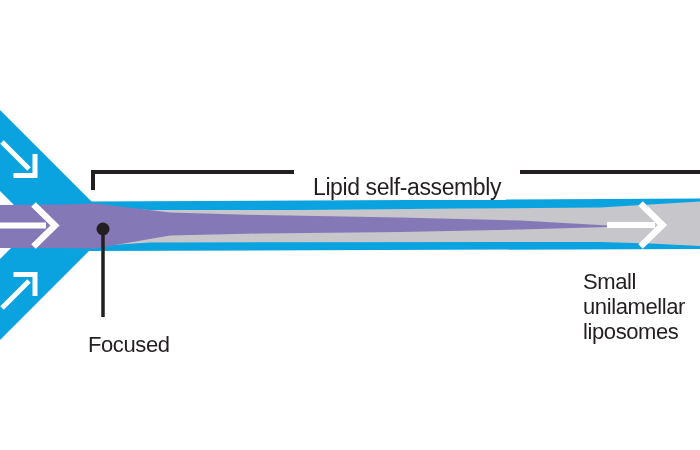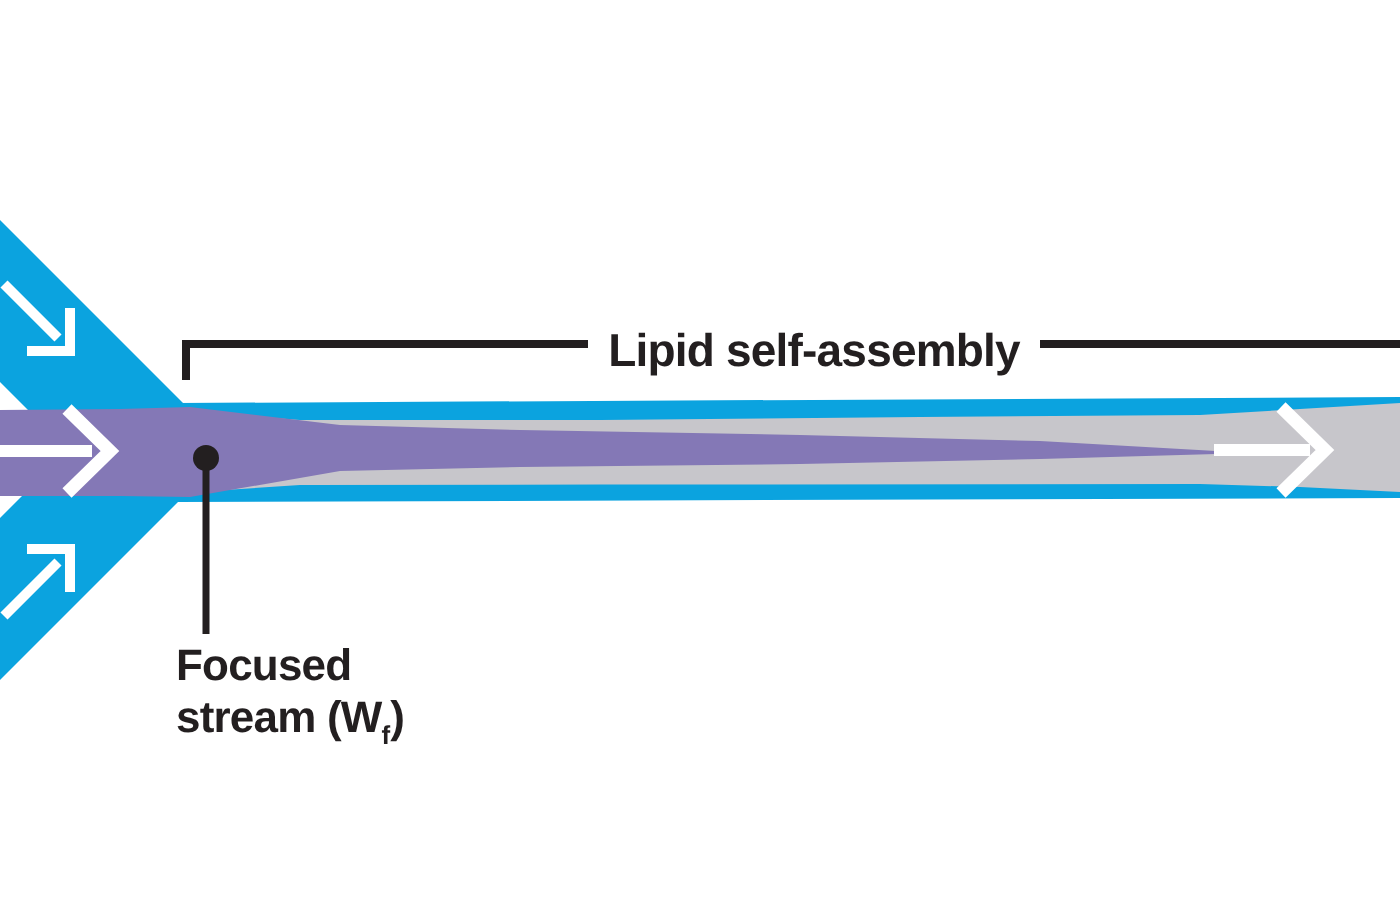--- a/index.html
+++ b/index.html
@@ -6,23 +6,24 @@
   .stage{
     position:relative;
     width:700px;height:450px;
     background:#ffffff;
     overflow:hidden;
     font-family:"Liberation Sans","DejaVu Sans",sans-serif;
   }
   .stage svg{position:absolute;left:0;top:0;display:block;}
   .label{
     position:absolute;
-    font-weight:700;
+    font-weight:400;
     color:#231F20;
     letter-spacing:-0.4px;
+    margin-top:12px;
   }
   .label-bracket{
     left:407px;top:162px;
     transform:translateX(-50%);
     font-size:23px;line-height:26px;
     background:#ffffff;
     padding:0 5px;
     white-space:nowrap;
   }
   .label-focused{
@@ -80,17 +81,19 @@
     <path d="M93,190 L93,172 L294,172" fill="none" stroke-width="4" stroke="#231F20"></path>
     <path d="M520,172 L700,172" fill="none" stroke-width="4" stroke="#231F20"></path>
     <path d="M103,230 L103,317" fill="none" stroke-width="3.5" stroke="#231F20"></path>
     <circle cx="103" cy="229" r="6.5" fill="#231F20"></circle>
   </svg>
 
   <div class="label label-bracket">Lipid self-assembly</div>
 
   <div class="label label-focused">
     <div>Focused</div>
-    <div><span>stream (W</span><span class="sub">f</span><span>)</span></div>
   </div>
 
+  <div class="label label-liposomes">Small
+unilamellar
+liposomes</div>
 
 </div>
 
 </body></html>

